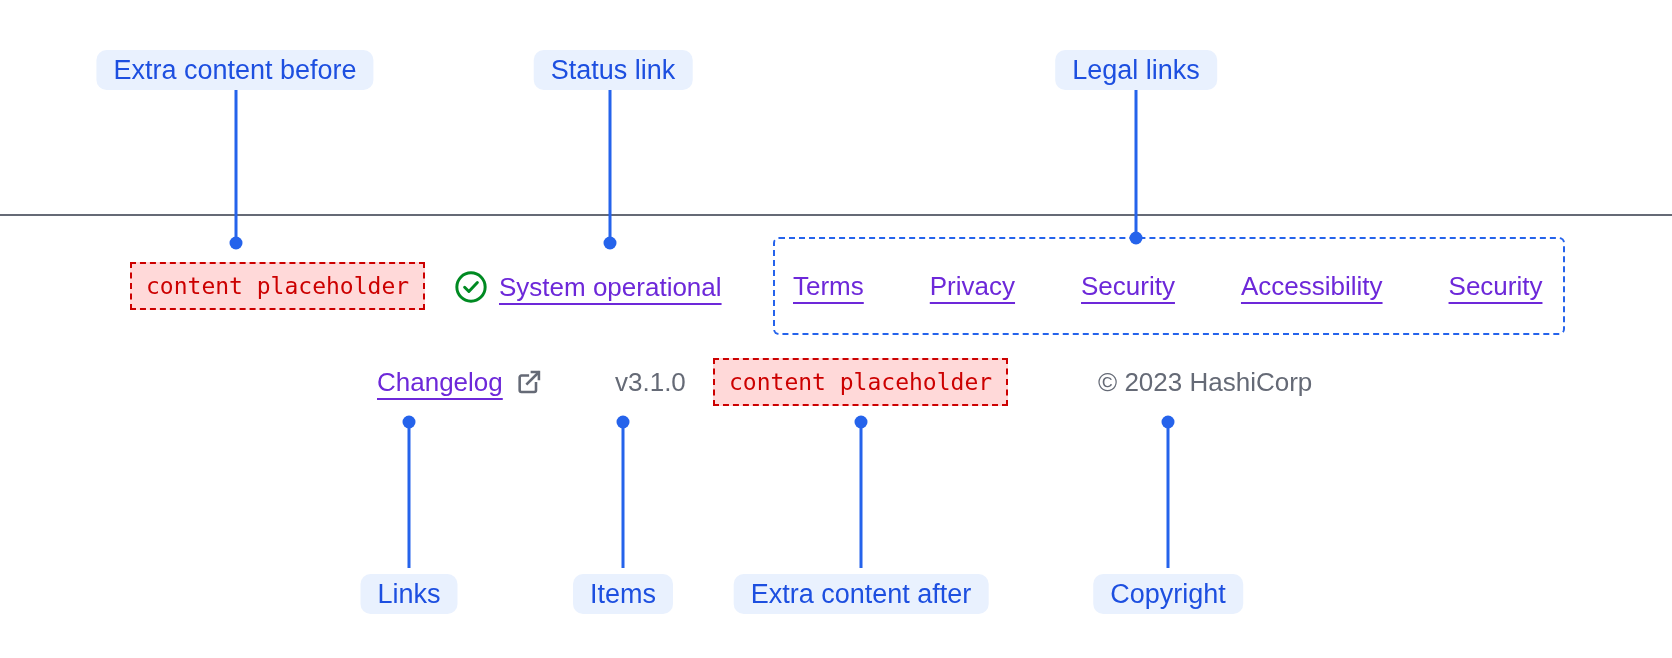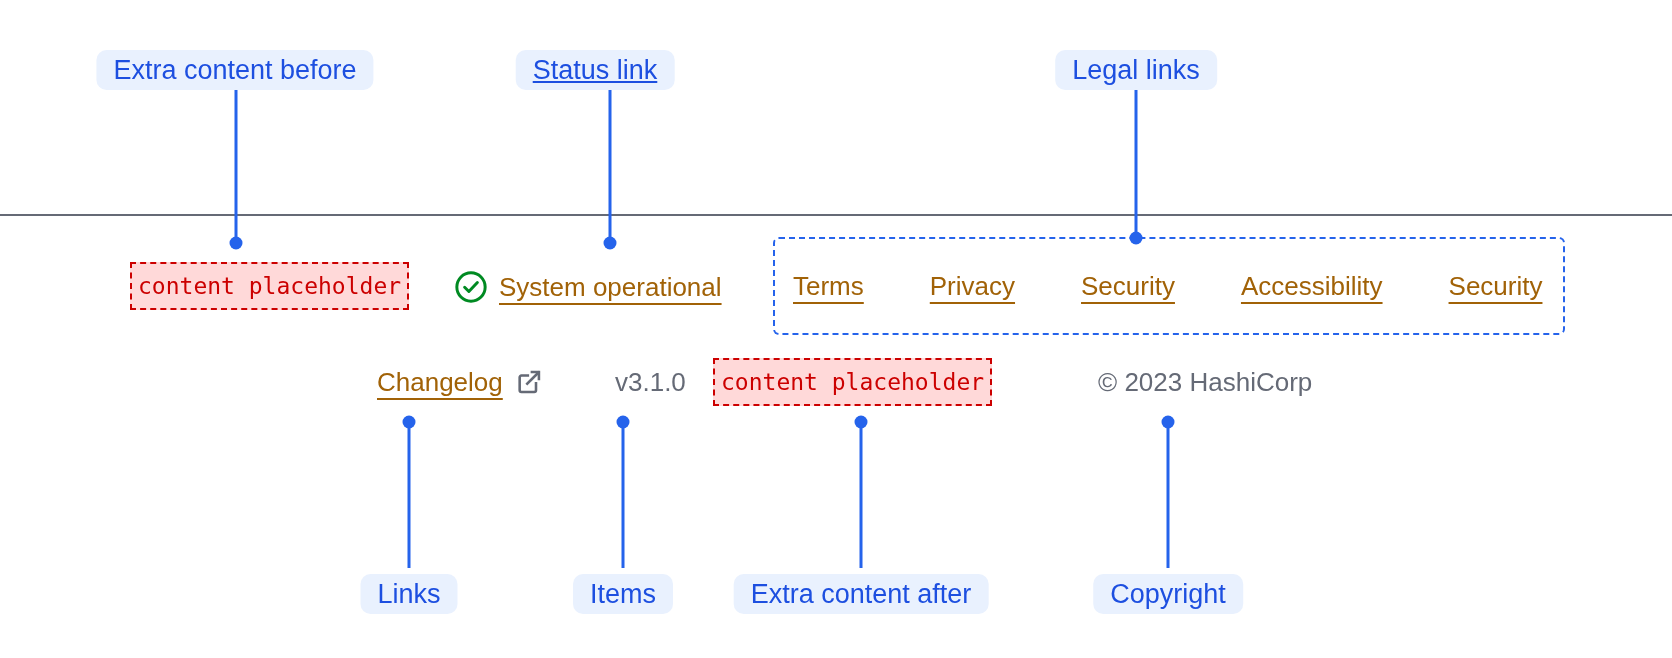--- a/index.html
+++ b/index.html
@@ -53,32 +53,32 @@
     background: #656a76;
   }
   .placeholder-box {
     position: absolute;
     height: 48px;
     box-sizing: border-box;
     border: 2px dashed #cc0000;
     background: #ffd9d9;
     display: flex;
     align-items: center;
-    padding: 0 6px;
+    padding: 0 14px;
   }
   .placeholder-text {
     font-family: "DejaVu Sans Mono", monospace;
     font-size: 23px;
     color: #cc0000;
     white-space: nowrap;
   }
   .footer-link {
     font-size: 26px;
     font-weight: 500;
-    color: #a16207;
+    color: #6d28d9;
     text-decoration: underline;
     text-decoration-thickness: 2px;
     text-underline-offset: 7px;
     white-space: nowrap;
     cursor: pointer;
   }
   .footer-text {
     font-size: 26px;
     font-weight: 400;
     color: #656a76;
@@ -117,21 +117,21 @@
 </style>
 </head>
 <body>
 
 <div class="canvas">
 
   <div class="callout-label" style="left:235px; top:50px;">Extra content before</div>
   <div class="callout-line" style="left:236px; top:88px; height:155px;"></div>
   <div class="callout-dot" style="left:236px; top:243px;"></div>
 
-  <div class="callout-label" style="left:595px; top:50px;text-decoration:underline;">Status link</div>
+  <div class="callout-label" style="left:613px; top:50px;">Status link</div>
   <div class="callout-line" style="left:610px; top:88px; height:155px;"></div>
   <div class="callout-dot" style="left:610px; top:243px;"></div>
 
   <div class="callout-label" style="left:1136px; top:50px;">Legal links</div>
   <div class="callout-line" style="left:1136px; top:88px; height:150px;"></div>
   <div class="callout-dot" style="left:1136px; top:238px;"></div>
 
   <div class="divider"></div>
 
   <div class="placeholder-box" style="left:130px; top:262px;">

